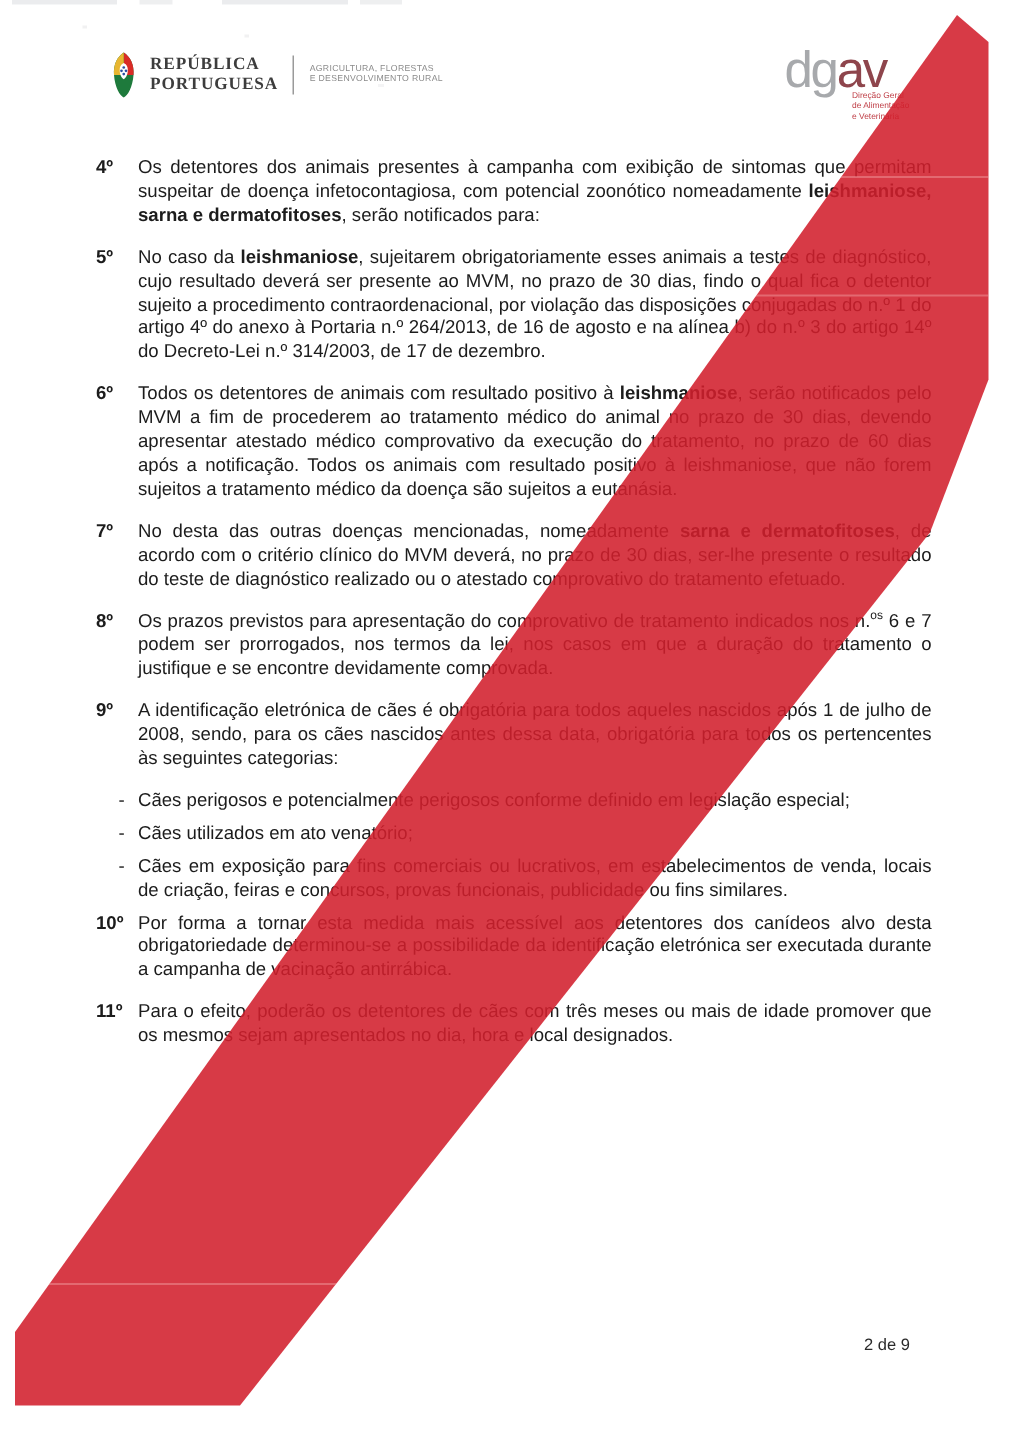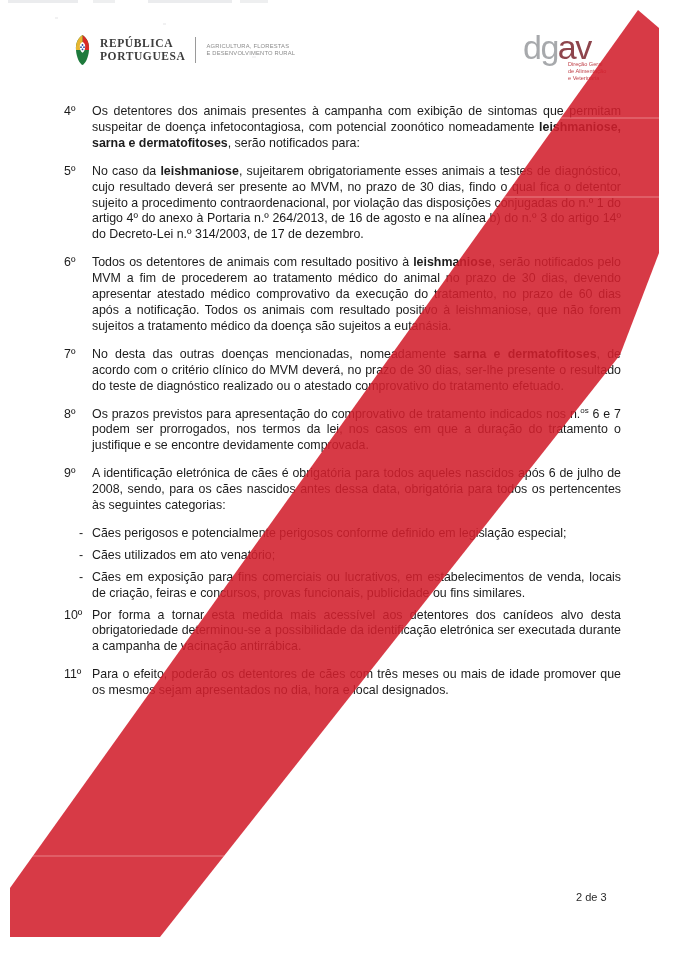--- a/index.html
+++ b/index.html
@@ -16,21 +16,21 @@
   .gov-ministry{font-size:5.8px;line-height:7.5px;color:#8b8b8b;letter-spacing:.2px}
   .dgav-logo{position:absolute;left:523px;top:30px;z-index:2}
   .dgav-word{font-size:34px;line-height:34px;letter-spacing:-1.5px;font-weight:400}
   .dgav-gray{color:var(--dgav_gray)}
   .dgav-red{color:var(--dgav_red)}
   .dgav-tagline{margin:-3px 0 0 45px;font-size:5.6px;line-height:6.8px;color:var(--dgav_small_red)}
   
   .content{position:absolute;left:64px;top:104px;width:557px;z-index:1;
     font-size:12.4px;line-height:15.9px}
   .para{display:flex;margin-bottom:12px}
-  .num{flex:none;width:28px;font-weight:normal}
+  .num{flex:none;width:28px;font-weight:bold}
   .pbody{flex:1;text-align:justify}
   .b{font-weight:bold}
   sup{font-size:8px;line-height:0}
   .bullet{display:flex;margin:0 0 6px 15px}
   .dash{flex:none;width:13px}
   .btext{flex:1;text-align:justify}
   
   .stripe{position:absolute;left:0;top:0;z-index:4;pointer-events:none}
   .stripe polygon{fill:var(--stripe_red);fill-opacity:.88}
   .stripe line{stroke:rgba(255,215,215,.30);stroke-width:1.3}
@@ -99,21 +99,21 @@
     <div class="para">
       <div class="num">7º</div>
       <div class="pbody"><span>No desta das outras doenças mencionadas, nomeadamente </span><span class="b">sarna e dermatofitoses</span><span>, de acordo com o critério clínico do MVM deverá, no prazo de 30 dias, ser-lhe presente o resultado do teste de diagnóstico realizado ou o atestado comprovativo do tratamento efetuado.</span></div>
     </div>
     <div class="para">
       <div class="num">8º</div>
       <div class="pbody"><span>Os prazos previstos para apresentação do comprovativo de tratamento indicados nos n.</span><sup>os</sup><span> 6 e 7 podem ser prorrogados, nos termos da lei, nos casos em que a duração do tratamento o justifique e se encontre devidamente comprovada.</span></div>
     </div>
     <div class="para">
       <div class="num">9º</div>
-      <div class="pbody"><span>A identificação eletrónica de cães é obrigatória para todos aqueles nascidos após 6 de julho de 2008, sendo, para os cães nascidos antes dessa data, obrigatória para todos os pertencentes às seguintes categorias:</span></div>
+      <div class="pbody"><span>A identificação eletrónica de cães é obrigatória para todos aqueles nascidos após 1 de julho de 2008, sendo, para os cães nascidos antes dessa data, obrigatória para todos os pertencentes às seguintes categorias:</span></div>
     </div>
     <div class="bullet">
       <span class="dash">-</span>
       <span class="btext">Cães perigosos e potencialmente perigosos conforme definido em legislação especial;</span>
     </div>
     <div class="bullet">
       <span class="dash">-</span>
       <span class="btext">Cães utilizados em ato venatório;</span>
     </div>
     <div class="bullet">
@@ -137,13 +137,13 @@
     </clipPath>
   </defs>
   <polygon points="638,10 659,28 659,253 620,355 160,937 10,937 10,888"></polygon>
   <g clip-path="url(#stripeClip)">
     <line x1="470" y1="118" x2="679" y2="118"></line>
     <line x1="420" y1="197" x2="679" y2="197"></line>
     <line x1="0" y1="856" x2="280" y2="856"></line>
   </g>
 </svg>
 
-<div class="page-number">2 de 3</div>
+<div class="page-number">2 de 9</div>
 
 </body></html>

